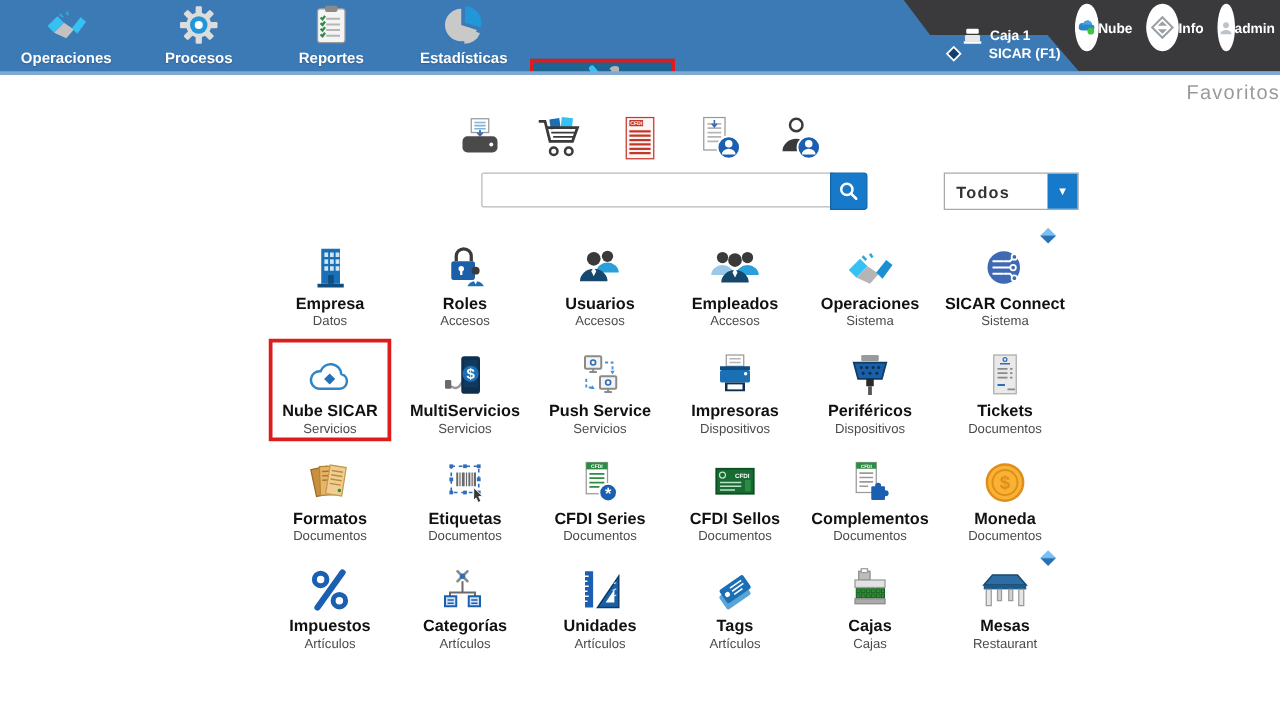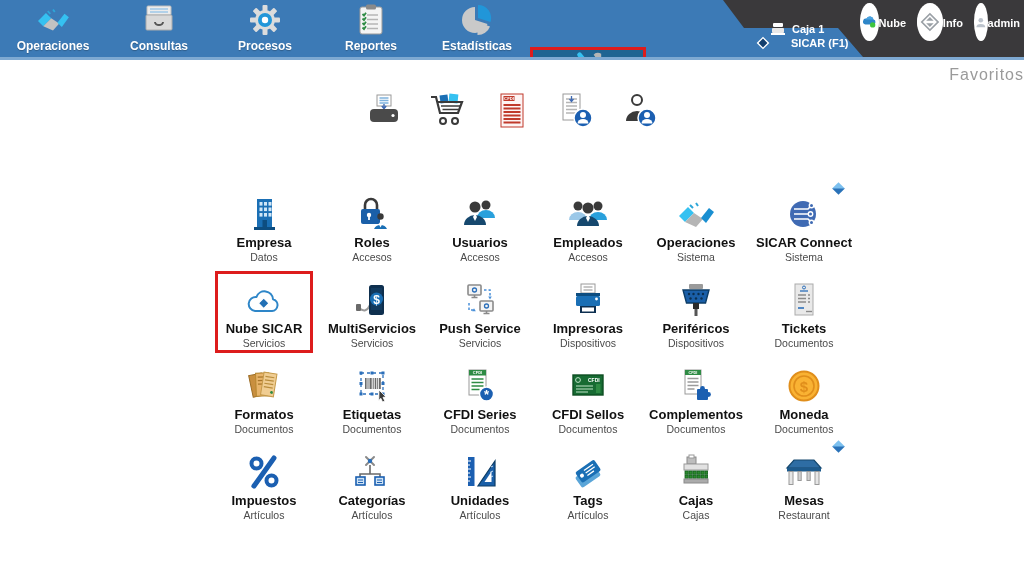--- a/index.html
+++ b/index.html
@@ -64,31 +64,20 @@
             <path d="M3 18 L12 9 L18 15 L9 24 Z" fill="#35c1f1"></path>
             <path d="M9 24 L18 15 L27 21 L20 29 Z" fill="#c2c2c2"></path>
             <path d="M25 20 L33 10 L38 14 L30 25 Z" fill="#35c1f1"></path>
             <path d="M14 7 l3 3 M20 5 l2 3" stroke="#2ea7d9" stroke-width="2" fill="none"></path>
           </svg>
         </span>
         <span class="mlabel">Operaciones</span>
       </div>
       <div class="menu-item">
         <span class="micon">
-          <svg width="32" height="30" viewBox="0 0 32 30">
-            <rect x="4" y="1" width="24" height="9" rx="1" fill="#ececec" stroke="#bdbdbd"></rect>
-            <path d="M7 4 h18 M7 7 h18" stroke="#9ec7e8" stroke-width="1.6"></path>
-            <rect x="3" y="10" width="26" height="15" rx="1" fill="#d9d9d9" stroke="#ababab"></rect>
-            <path d="M12 17 a4 3 0 0 0 8 0" fill="none" stroke="#555" stroke-width="2"></path>
-          </svg>
-        </span>
-        <span class="mlabel">Consultas</span>
-      </div>
-      <div class="menu-item">
-        <span class="micon">
           <svg width="32" height="32" viewBox="0 0 32 32">
             <g fill="#dcdcdc">
               <rect x="13.5" y="1" width="5" height="7" rx="1"></rect>
                 <rect x="13.5" y="24" width="5" height="7" rx="1"></rect>
               <rect x="1" y="13.5" width="7" height="5" rx="1"></rect>
                 <rect x="24" y="13.5" width="7" height="5" rx="1"></rect>
               <g transform="rotate(45 16 16)">
                 <rect x="13.5" y="1" width="5" height="7" rx="1"></rect>
                   <rect x="13.5" y="24" width="5" height="7" rx="1"></rect>
                 <rect x="1" y="13.5" width="7" height="5" rx="1"></rect>
@@ -257,20 +246,35 @@
             <circle cx="14" cy="7" r="5" fill="none" stroke="#3a3a3a" stroke-width="2"></circle>
             <path d="M3 28 a11 10 0 0 1 22 0 z" fill="#3a3a3a"></path>
             <circle cx="24" cy="25" r="9" fill="#1b5fb1" stroke="#fff" stroke-width="1.5"></circle>
             <circle cx="24" cy="22" r="3" fill="#fff"></circle>
             <path d="M18.5 30.5 a5.5 4.5 0 0 1 11 0 z" fill="#fff"></path>
           </svg>
         </span>
       </div>
     </div>
 
+    <div class="search-row">
+      <input class="search-input" type="text" placeholder="" style="">
+      <div class="search-btn">
+        <span>
+          <svg width="16" height="16" viewBox="0 0 16 16">
+            <circle cx="6.5" cy="6.5" r="4.5" fill="none" stroke="#fff" stroke-width="2"></circle>
+            <path d="M10 10 l4 4" stroke="#fff" stroke-width="2" stroke-linecap="round"></path>
+          </svg>
+        </span>
+      </div>
+      <div class="filter">
+        <span class="filter-value">Todos</span>
+        <span class="filter-arrow">▼</span>
+      </div>
+    </div>
 
     <div class="grid">
 
       <div class="cell">
         <div class="icon-box">
           <svg width="40" height="36" viewBox="0 0 40 36">
             <rect x="13" y="3" width="15" height="28" fill="#1a6fb5"></rect>
             <g fill="#cfe6f7">
               <rect x="15.5" y="6" width="3" height="3.6"></rect>
                 <rect x="20" y="6" width="3" height="3.6"></rect>

